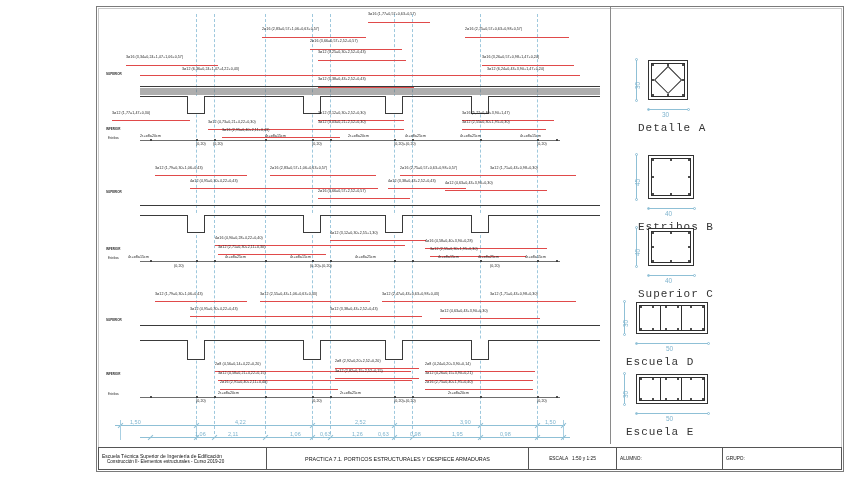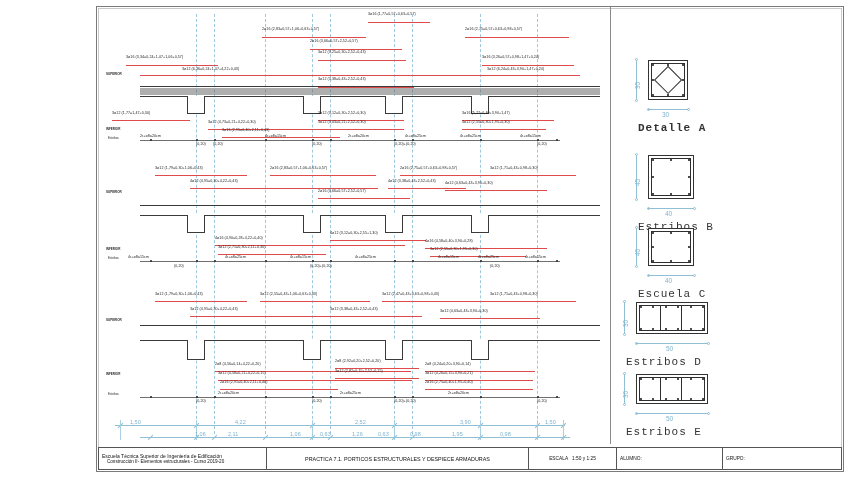--- a/index.html
+++ b/index.html
@@ -322,21 +322,21 @@
         <div class="bar-dot" style="left:652px;top:79px;"></div>
         <div class="bar-dot" style="left:682px;top:79px;"></div>
         <div class="dimarrow-v" style="left:636px;top:60px;height:40px;"></div>
         <div class="dimnode" style="left:634.5px;top:58px;"></div>
         <div class="dimnode" style="left:634.5px;top:99px;"></div>
         <div class="dim-v" style="left:634px;top:89px;">30</div>
         <div class="dimarrow" style="left:648px;top:109px;width:40px;"></div>
         <div class="dimnode" style="left:646.5px;top:107.5px;"></div>
         <div class="dimnode" style="left:686.5px;top:107.5px;"></div>
         <div class="dim-h" style="left:662px;top:111px;">30</div>
-        <div class="detail-caption" style="left:638px;top:122px;font-weight:bold;">Detalle A</div>
+        <div class="detail-caption" style="left:638px;top:122px;">Detalle A</div>
       </div>
       <div class="detail-wrap" style="left:0;top:0;">
         <div class="sec-outer" style="left:648px;top:155px;width:46px;height:44px;"></div>
         <div class="sec-inner" style="left:651px;top:158px;width:40px;height:38px;"></div>
         <div class="bar-dot" style="left:652px;top:159px;"></div>
         <div class="bar-dot" style="left:652px;top:193px;"></div>
         <div class="bar-dot" style="left:670px;top:159px;"></div>
         <div class="bar-dot" style="left:670px;top:193px;"></div>
         <div class="bar-dot" style="left:688px;top:159px;"></div>
         <div class="bar-dot" style="left:688px;top:193px;"></div>
@@ -364,21 +364,21 @@
         <div class="bar-dot" style="left:652px;top:246px;"></div>
         <div class="bar-dot" style="left:688px;top:246px;"></div>
         <div class="dimarrow-v" style="left:636px;top:228px;height:38px;"></div>
         <div class="dimnode" style="left:634.5px;top:226px;"></div>
         <div class="dimnode" style="left:634.5px;top:265px;"></div>
         <div class="dim-v" style="left:634px;top:256px;">40</div>
         <div class="dimarrow" style="left:648px;top:275px;width:46px;"></div>
         <div class="dimnode" style="left:646.5px;top:273.5px;"></div>
         <div class="dimnode" style="left:692.5px;top:273.5px;"></div>
         <div class="dim-h" style="left:665px;top:277px;">40</div>
-        <div class="detail-caption" style="left:638px;top:288px;">Escuela C</div>
+        <div class="detail-caption" style="left:638px;top:288px;">Superior C</div>
       </div>
       <div class="detail-wrap" style="left:0;top:0;">
         <div class="sec-outer" style="left:636px;top:302px;width:72px;height:32px;"></div>
         <div class="sec-inner" style="left:639px;top:305px;width:66px;height:26px;"></div>
         <div class="sec-inner" style="left:659.76px;top:305px;width:0;height:26px;border:none;border-left:1px solid #2f2f2f;"></div>
         <div class="sec-inner" style="left:680.64px;top:305px;width:0;height:26px;border:none;border-left:1px solid #2f2f2f;"></div>
         <div class="bar-dot" style="left:640px;top:306px;"></div>
         <div class="bar-dot" style="left:640px;top:328px;"></div>
         <div class="bar-dot" style="left:652.4px;top:306px;"></div>
         <div class="bar-dot" style="left:652.4px;top:328px;"></div>
@@ -391,21 +391,21 @@
         <div class="bar-dot" style="left:702px;top:306px;"></div>
         <div class="bar-dot" style="left:702px;top:328px;"></div>
         <div class="dimarrow-v" style="left:624px;top:302px;height:32px;"></div>
         <div class="dimnode" style="left:622.5px;top:300px;"></div>
         <div class="dimnode" style="left:622.5px;top:333px;"></div>
         <div class="dim-v" style="left:622px;top:327px;">30</div>
         <div class="dimarrow" style="left:636px;top:343px;width:72px;"></div>
         <div class="dimnode" style="left:634.5px;top:341.5px;"></div>
         <div class="dimnode" style="left:706.5px;top:341.5px;"></div>
         <div class="dim-h" style="left:666px;top:345px;">50</div>
-        <div class="detail-caption" style="left:626px;top:356px;">Estribos D</div>
+        <div class="detail-caption" style="left:626px;top:356px;">Escuela D</div>
       </div>
       <div class="detail-wrap" style="left:0;top:0;">
         <div class="sec-outer" style="left:636px;top:374px;width:72px;height:30px;"></div>
         <div class="sec-inner" style="left:639px;top:377px;width:66px;height:24px;"></div>
         <div class="sec-inner" style="left:659.76px;top:377px;width:0;height:24px;border:none;border-left:1px solid #2f2f2f;"></div>
         <div class="sec-inner" style="left:680.64px;top:377px;width:0;height:24px;border:none;border-left:1px solid #2f2f2f;"></div>
         <div class="bar-dot" style="left:640px;top:378px;"></div>
         <div class="bar-dot" style="left:640px;top:398px;"></div>
         <div class="bar-dot" style="left:652.4px;top:378px;"></div>
         <div class="bar-dot" style="left:652.4px;top:398px;"></div>
@@ -418,21 +418,21 @@
         <div class="bar-dot" style="left:702px;top:378px;"></div>
         <div class="bar-dot" style="left:702px;top:398px;"></div>
         <div class="dimarrow-v" style="left:624px;top:374px;height:30px;"></div>
         <div class="dimnode" style="left:622.5px;top:372px;"></div>
         <div class="dimnode" style="left:622.5px;top:403px;"></div>
         <div class="dim-v" style="left:622px;top:398px;">30</div>
         <div class="dimarrow" style="left:636px;top:413px;width:72px;"></div>
         <div class="dimnode" style="left:634.5px;top:411.5px;"></div>
         <div class="dimnode" style="left:706.5px;top:411.5px;"></div>
         <div class="dim-h" style="left:666px;top:415px;">50</div>
-        <div class="detail-caption" style="left:626px;top:426px;">Estribos E</div>
+        <div class="detail-caption" style="left:626px;top:426px;">Escuela E</div>
       </div>
     </div>
 
   <div class="tb">
     <div class="tb-cell" style="width:168px">
       <div class="tb-t1">Escuela Técnica Superior de Ingeniería de Edificación</div>
       <div class="tb-t2">Construcción II- Elementos estructurales - Curso 2019-20</div>
     </div>
     <div class="tb-cell" style="width:262px;align-items:center">
       <div class="tb-mid">PRACTICA 7.1. PORTICOS ESTRUCTURALES Y DESPIECE ARMADURAS</div>

